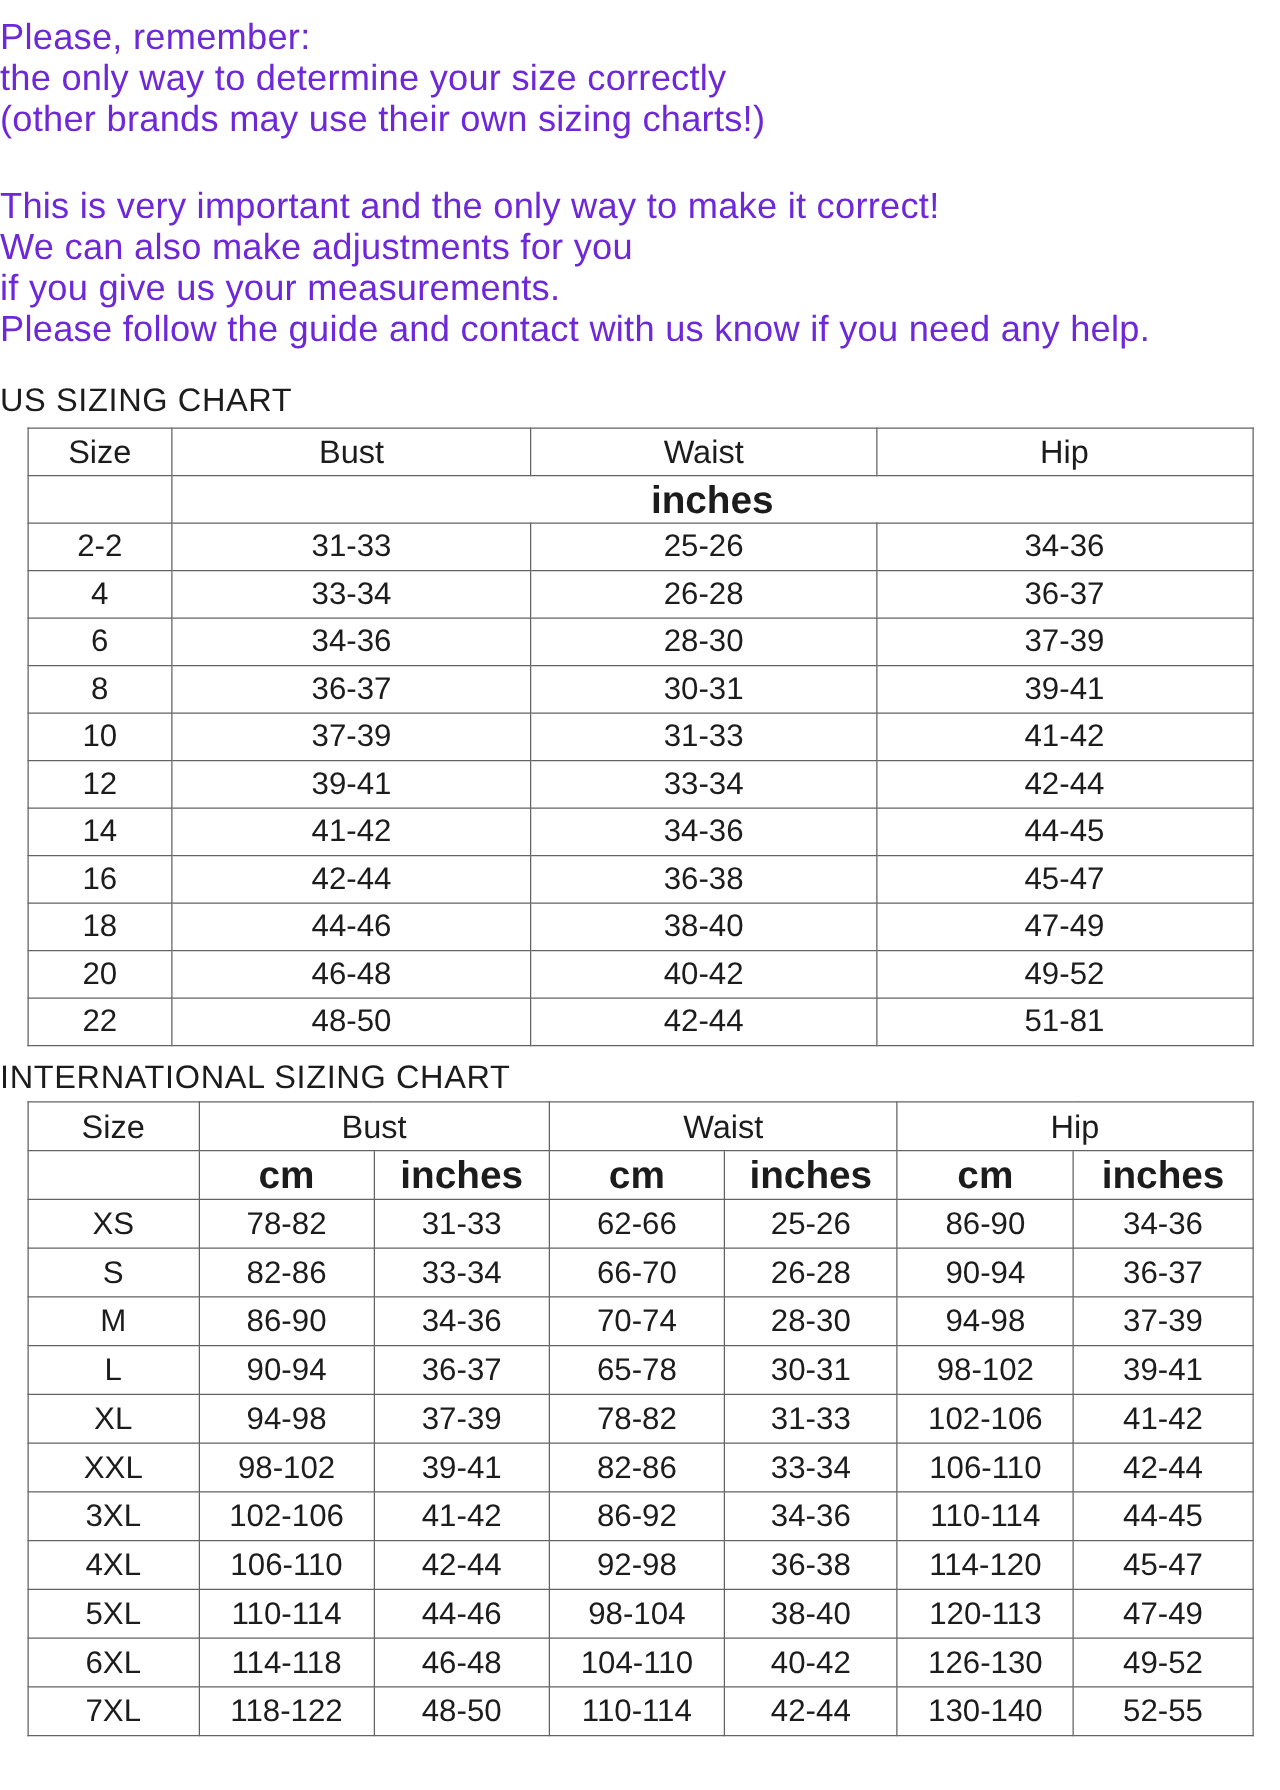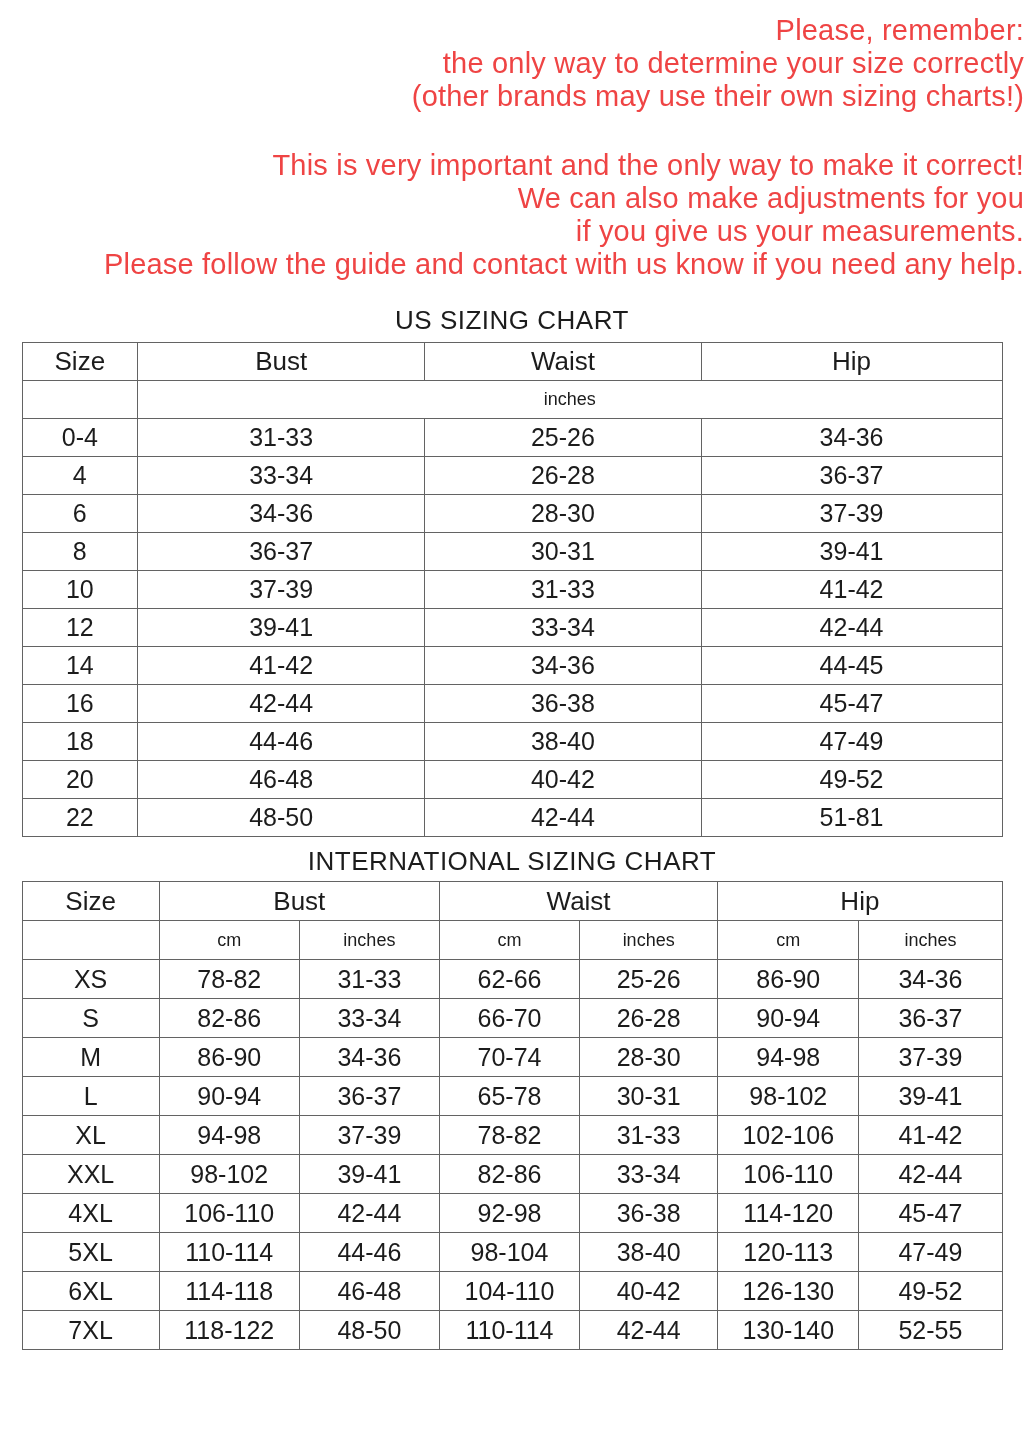--- a/index.html
+++ b/index.html
@@ -14,32 +14,31 @@
     -webkit-font-smoothing: antialiased;
   }
   .page {
     width: 1024px;
     height: 1432px;
     overflow: hidden;
   }
   
   .intro {
     padding-top: 14px;
-    text-align: right;
-    color: #ef4444;
+    text-align: left;
+    color: #6d28d9;
     font-size: 29px;
     line-height: 33px;
     font-weight: 300;
     letter-spacing: 0.2px;
   }
   .intro .line { white-space: nowrap; }
   .intro .gap { height: 36px; }
   
   .chart-title {
-    text-align: center;
     color: #1c1c1c;
     font-size: 26px;
     line-height: 30px;
     font-weight: 300;
     letter-spacing: 0.5px;
   }
   .chart-title.us { margin-top: 24px; margin-bottom: 7px; }
   .chart-title.intl { margin-top: 9px; margin-bottom: 5px; }
   
   table {
@@ -54,21 +53,21 @@
     vertical-align: middle;
     color: #1c1c1c;
     font-weight: 300;
     padding: 0;
     overflow: hidden;
   }
   .us-table th, .us-table td { height: 37px; }
   .intl-table th, .intl-table td { height: 38px; }
   th { font-size: 26px; }
   td { font-size: 25px; }
-  .unit-cell { font-size: 18px; }
+  .unit-cell { font-size: 31px; font-weight: bold; }
 </style>
 </head>
 <body>
 
 <div class="page">
 
   <div class="intro">
     <div class="line">Please, remember:</div>
     <div class="line">the only way to determine your size correctly</div>
     <div class="line">(other brands may use their own sizing charts!)</div>
@@ -95,21 +94,21 @@
         <th>Waist</th>
         <th>Hip</th>
       </tr>
       <tr>
         <th></th>
         <th class="unit-cell" colspan="3">inches</th>
       </tr>
     </thead>
     <tbody>
         <tr>
-          <td>0-4</td>
+          <td>2-2</td>
           <td>31-33</td>
           <td>25-26</td>
           <td>34-36</td>
         </tr>
         <tr>
           <td>4</td>
           <td>33-34</td>
           <td>26-28</td>
           <td>36-37</td>
         </tr>
@@ -248,20 +247,29 @@
         <tr>
           <td>XXL</td>
           <td>98-102</td>
           <td>39-41</td>
           <td>82-86</td>
           <td>33-34</td>
           <td>106-110</td>
           <td>42-44</td>
         </tr>
         <tr>
+          <td>3XL</td>
+          <td>102-106</td>
+          <td>41-42</td>
+          <td>86-92</td>
+          <td>34-36</td>
+          <td>110-114</td>
+          <td>44-45</td>
+        </tr>
+        <tr>
           <td>4XL</td>
           <td>106-110</td>
           <td>42-44</td>
           <td>92-98</td>
           <td>36-38</td>
           <td>114-120</td>
           <td>45-47</td>
         </tr>
         <tr>
           <td>5XL</td>

